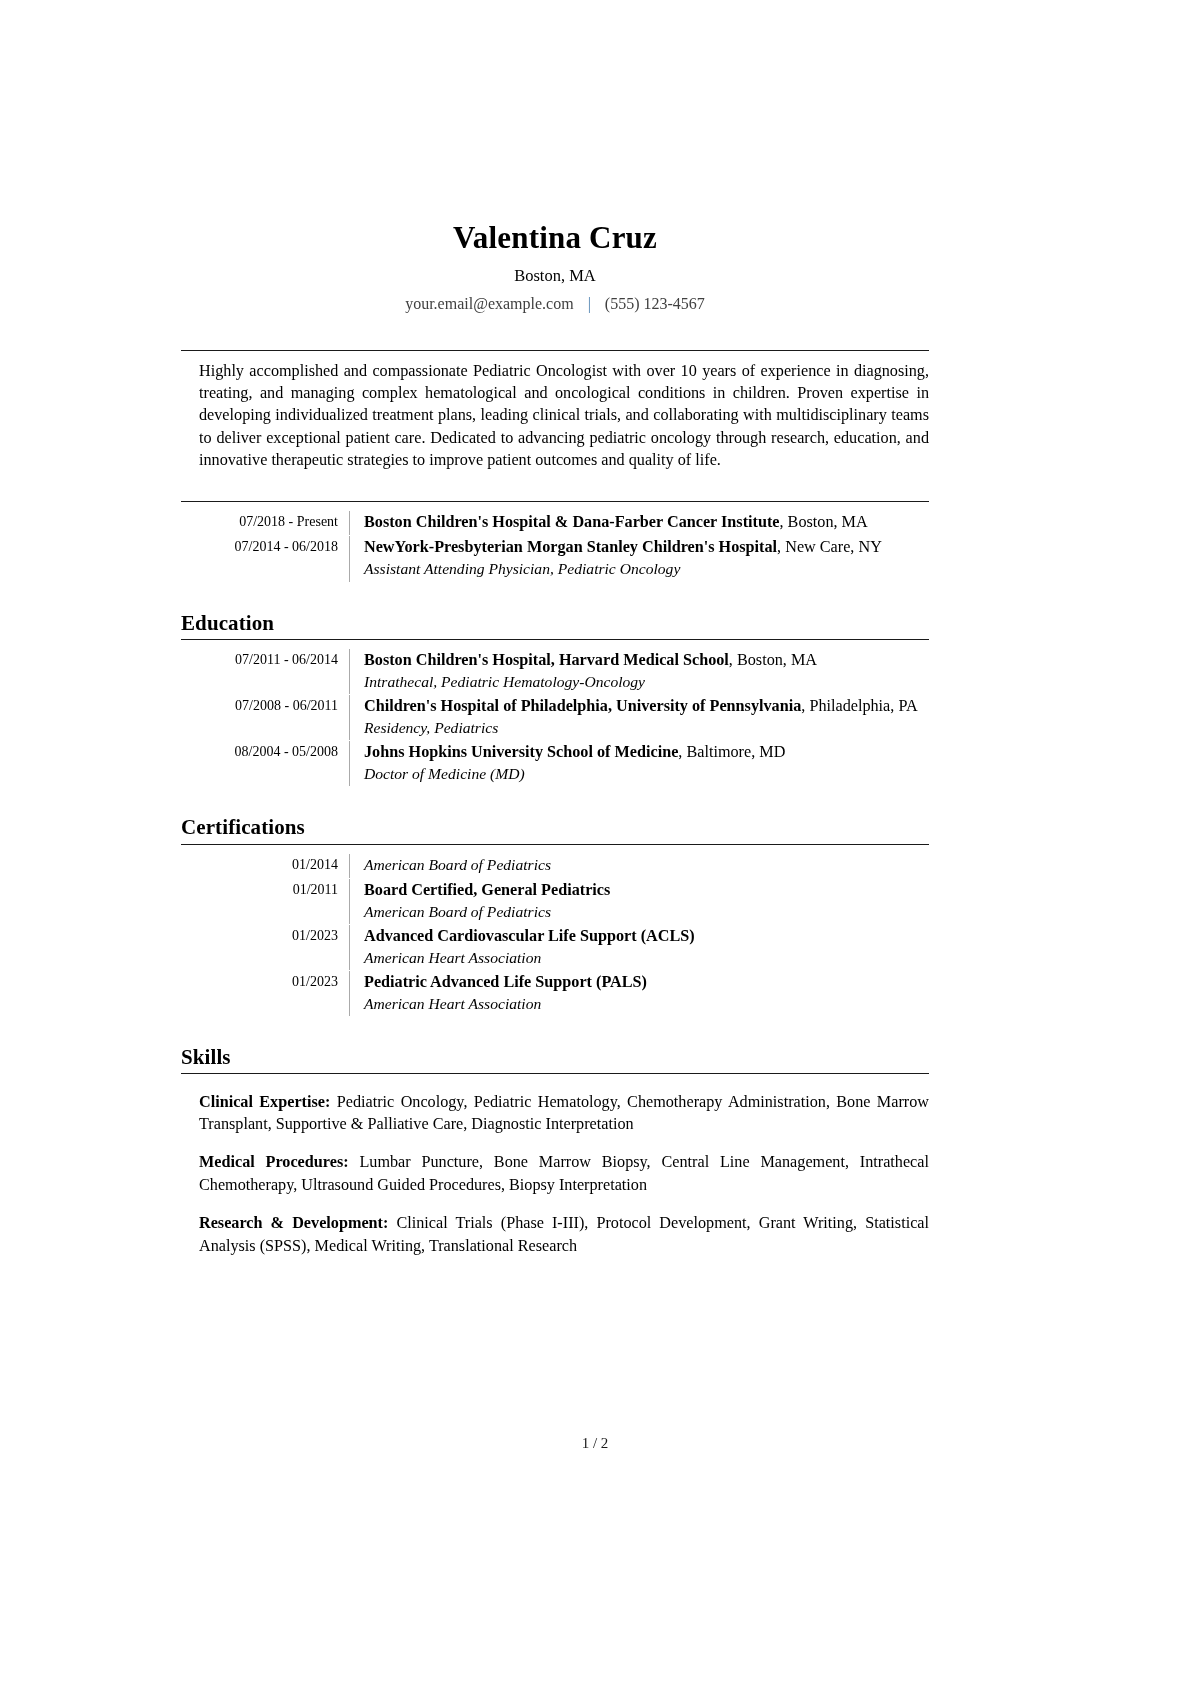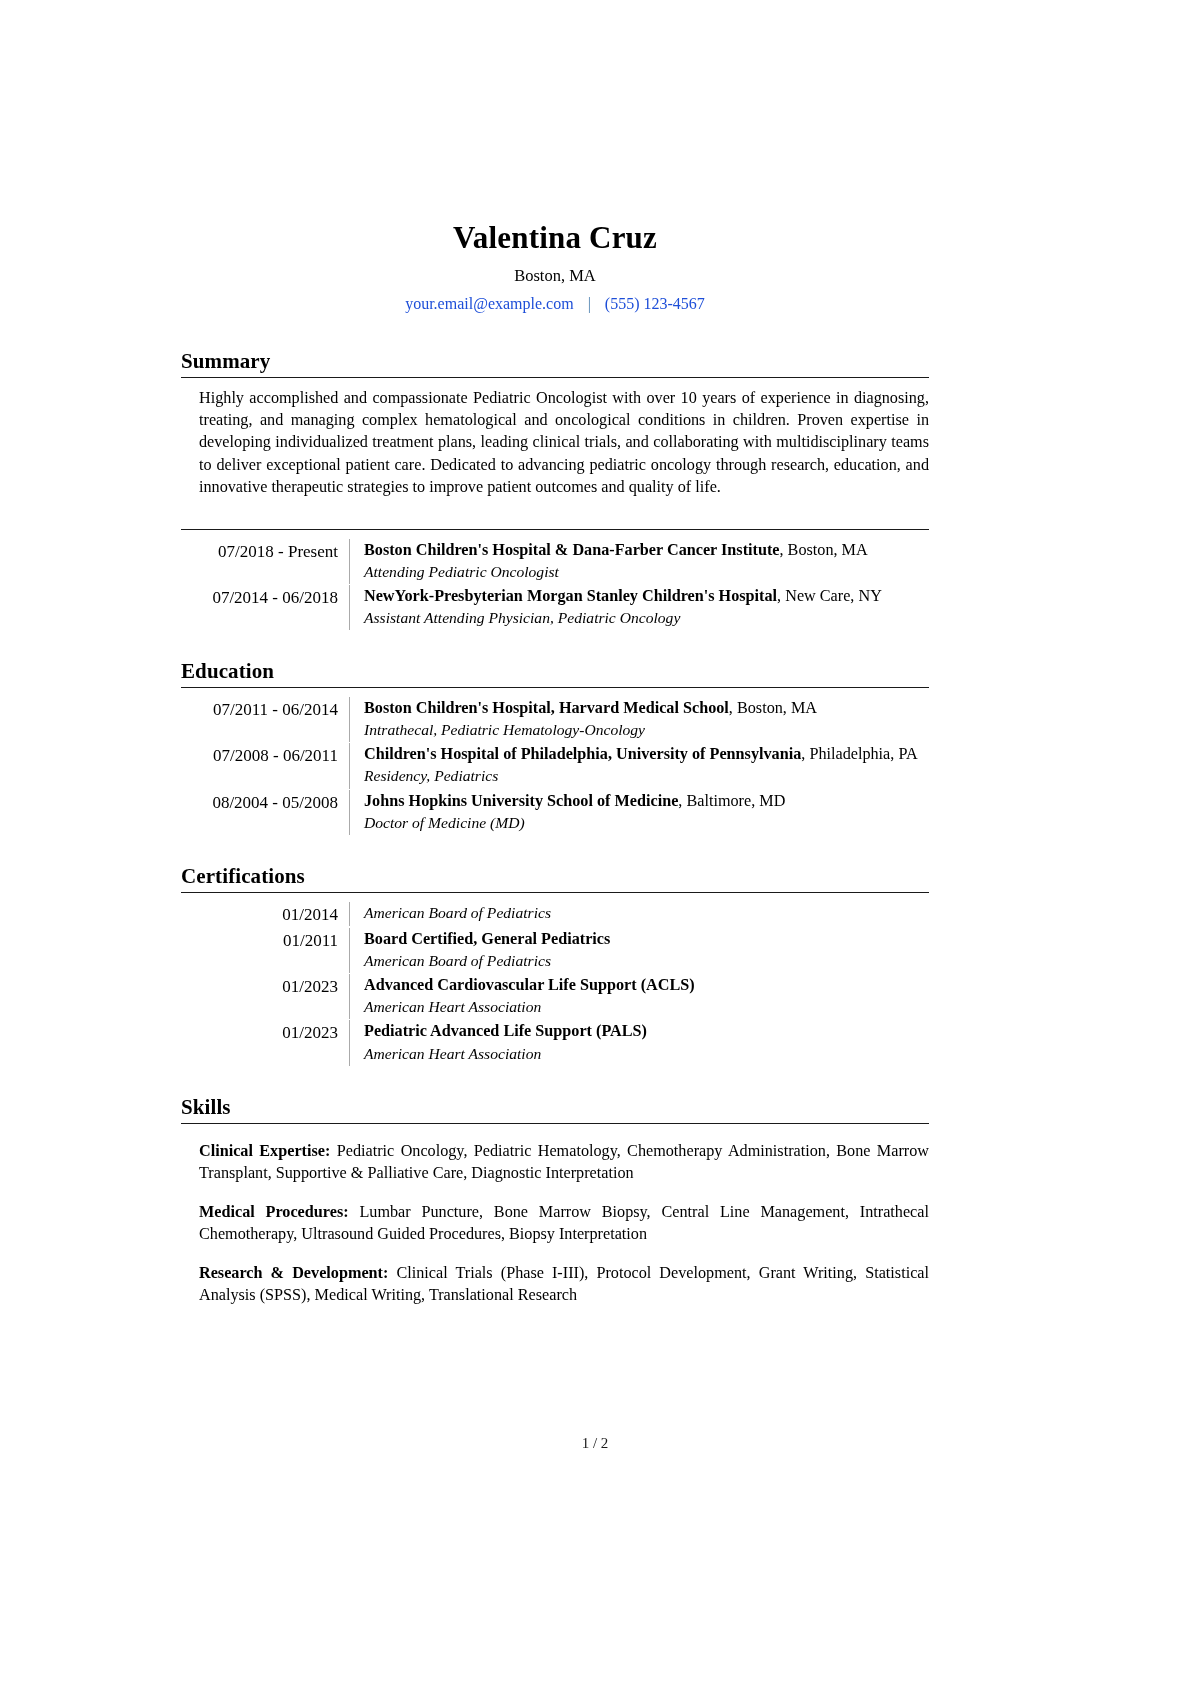--- a/index.html
+++ b/index.html
@@ -50,21 +50,21 @@
     font-size: 16px;
     color: #4a7fae;
     line-height: 1.2;
     display: flex;
     justify-content: center;
     align-items: baseline;
     gap: 0;
   }
   .contact-line .email,
   .contact-line .phone {
-    color: #1d4ed8;
+    color: #404040;
     text-decoration: none;
   }
   .contact-sep {
     color: #4a7fae;
     padding: 0 14px;
   }
 
   
   .section {
     margin-top: 30px;
@@ -97,21 +97,21 @@
   
   .entry {
     display: flex;
     align-items: flex-start;
     margin-bottom: 1px;
   }
   .entry-date {
     flex: 0 0 auto;
     width: 168px;
     text-align: right;
-    font-size: 17px;
+    font-size: 14px;
     line-height: 1.42;
     padding-right: 11px;
     padding-top: 1px;
     box-sizing: border-box;
     white-space: nowrap;
   }
   .entry-body {
     flex: 1 1 auto;
     border-left: 1px solid #aaaaaa;
     padding-left: 14px;
@@ -178,33 +178,31 @@
       <h1 class="name">Valentina Cruz</h1>
       <div class="location">Boston, MA</div>
       <div class="contact-line">
         <a class="email" href="#">your.email@example.com</a>
         <span class="contact-sep">|</span>
         <a class="phone" href="#">(555) 123-4567</a>
       </div>
     </div>
 
     <div class="section first-section">
-      <h2 class="section-title">Summary</h2>
       <hr class="section-rule">
       <p class="summary-body">Highly accomplished and compassionate Pediatric Oncologist with over 10 years of experience in diagnosing, treating, and managing complex hematological and oncological conditions in children. Proven expertise in developing individualized treatment plans, leading clinical trials, and collaborating with multidisciplinary teams to deliver exceptional patient care. Dedicated to advancing pediatric oncology through research, education, and innovative therapeutic strategies to improve patient outcomes and quality of life.</p>
     </div>
 
     <div class="section">
       <hr class="section-rule">
 
       <div class="entry">
         <div class="entry-date">07/2018 - Present</div>
         <div class="entry-body">
           <p class="entry-heading"><span class="org">Boston Children's Hospital &amp; Dana-Farber Cancer Institute</span><span class="place">, Boston, MA</span></p>
-          <p class="entry-role">Attending Pediatric Oncologist</p>
         </div>
       </div>
 
       <div class="entry">
         <div class="entry-date">07/2014 - 06/2018</div>
         <div class="entry-body">
           <p class="entry-heading"><span class="org">NewYork-Presbyterian Morgan Stanley Children's Hospital</span><span class="place">, New Care, NY</span></p>
           <p class="entry-role">Assistant Attending Physician, Pediatric Oncology</p>
         </div>
       </div>

